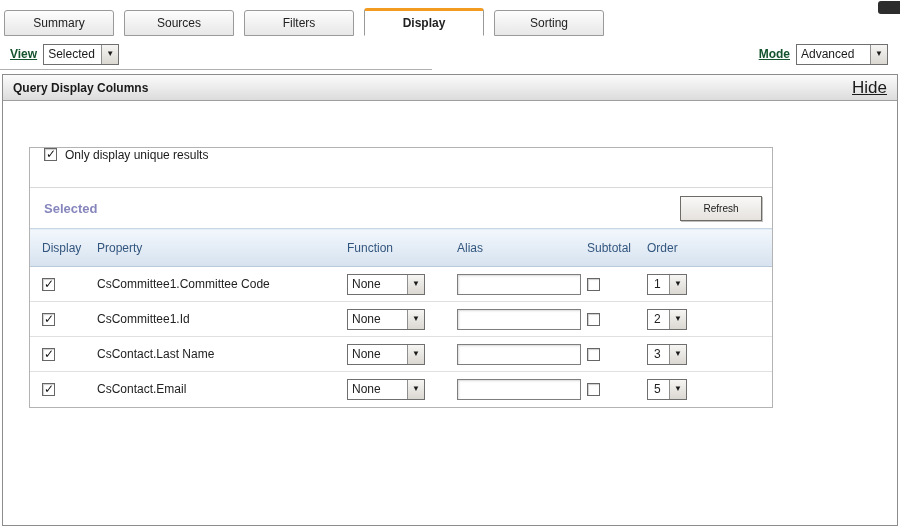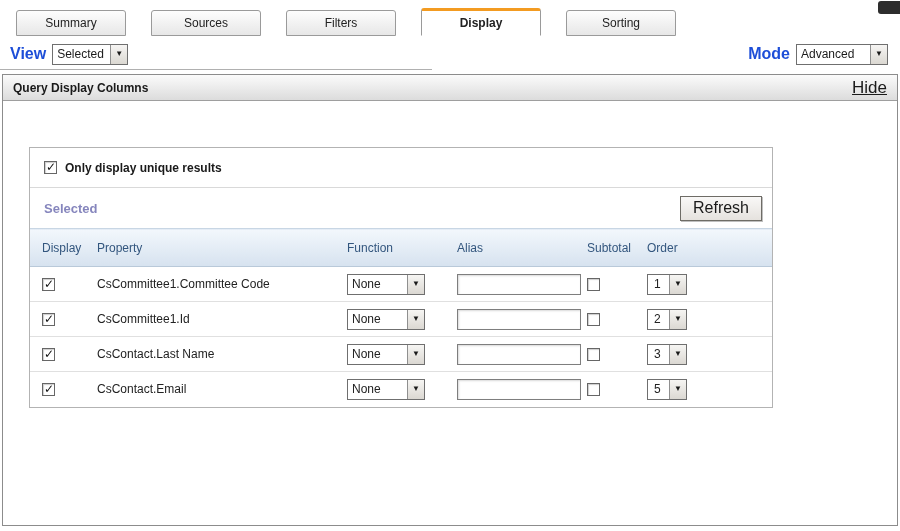--- a/index.html
+++ b/index.html
@@ -1,38 +1,38 @@
 <!DOCTYPE html>
 <html><head>
 <meta charset="utf-8">
 <style>
   * { margin:0; padding:0; box-sizing:border-box; }
   html,body { background:#ffffff; }
   body { font-family:"Liberation Sans","DejaVu Sans",sans-serif; color:#1a1a1a; }
   .page { position:relative; width:900px; height:531px; background:#fff; overflow:hidden; }
 
   
-  .tabbar { position:absolute; top:8px; left:16px; height:28px; display:flex; gap:25px; }
+  .tabbar { position:absolute; top:8px; left:4px; height:28px; display:flex; gap:10px; }
   .tab {
     width:110px; height:26px; margin-top:2px;
     display:flex; align-items:center; justify-content:center;
     font-size:12px; color:#222; cursor:pointer;
     background:linear-gradient(#fdfdfd,#e7e7e7);
     border:1px solid #9a9a9a; border-radius:3px 3px 0 0;
   }
   .tab.active {
     width:120px; height:28px; margin-top:0;
     background:#ffffff; font-weight:bold;
     border-top:3px solid #F39B21; border-bottom:1px solid #ffffff;
   }
   .corner-btn { position:absolute; top:1px; right:0; width:22px; height:13px; background:#2d2d2d; border-radius:3px 0 0 3px; cursor:pointer; }
 
   
   .viewbar { position:absolute; top:42px; left:10px; right:12px; height:24px; display:flex; align-items:center; }
-  .bar-label { font-size:16px; font-weight:bold; color:#1d4ed8; margin-right:6px; }
+  .bar-label { font-size:12px; font-weight:bold; color:#14532d; margin-right:6px;text-decoration:underline; }
   .spacer { flex:1; }
   .divider { position:absolute; top:69px; left:0; width:432px; border-top:1px solid #b0b0b0; }
 
   
   .sel { display:inline-flex; align-items:stretch; background:#fff; border:1px solid #6f6f6f; height:21px; cursor:pointer; }
   .sel-txt { font-size:12px; padding:2px 4px 0; white-space:nowrap; overflow:hidden; flex:1; }
   .sel-btn { width:17px; background:linear-gradient(#f6f5f3,#dbd8d2); border-left:1px solid #8f8f8f; display:flex; align-items:center; justify-content:center; }
   .sel-arrow { font-size:8px; color:#1a1a1a; line-height:1; }
   .sel-view { width:76px; }
   .sel-mode { width:92px; }
@@ -43,24 +43,24 @@
   
   .panel { position:absolute; top:74px; left:2px; right:2px; bottom:5px; border:1px solid #8c8c8c; background:#fff; }
   .panel-header { height:26px; display:flex; align-items:center; padding:0 10px;
     background:linear-gradient(#fbfbfb,#dcdcdc); border-bottom:1px solid #9e9e9e;text-align:right; }
   .panel-title { font-size:12px; font-weight:bold; color:#1a1a1a; }
   .hide-link { margin-left:auto; font-size:17px; color:#1a1a1a; text-decoration:underline; cursor:pointer; }
   .panel-body { position:relative; height:calc(100% - 26px); background:#fff; }
 
   
   .inner-box { position:absolute; top:46px; left:26px; width:744px; border:1px solid #b3b3b3; background:#fff; }
-  .unique-row { height:40px; display:flex; align-items:center; gap:8px; padding-left:14px; border-bottom:1px solid #d9d9d9; font-size:12px;font-weight:bold; }
+  .unique-row { height:40px; display:flex; align-items:flex-start; gap:8px; padding-left:14px; border-bottom:1px solid #d9d9d9; font-size:12px; }
   .selected-row { height:40px; display:flex; align-items:center; padding:0 10px 0 14px; }
   .section-title { font-size:13px; font-weight:bold; color:#8686bd; }
-  .refresh-btn { margin-left:auto; width:82px; height:25px; font-size:16px; color:#1a1a1a; cursor:pointer;
+  .refresh-btn { margin-left:auto; width:82px; height:25px; font-size:10px; color:#1a1a1a; cursor:pointer;
     font-family:"Liberation Sans","DejaVu Sans",sans-serif;
     background:linear-gradient(#f9f8f7,#e5e2de); border:1px solid #6e6c66; box-shadow:1px 1px 0 rgba(0,0,0,0.25); }
 
   
   .cb { position:relative; display:inline-block; width:13px; height:13px; background:#fff;
     border:1px solid #666; box-shadow:inset 1px 1px 1px rgba(0,0,0,0.2); vertical-align:middle; cursor:pointer; }
   .cb.checked::after { content:"✓"; position:absolute; left:1px; top:-2px; font-size:12px; font-weight:bold; color:#111; }
 
   
   .txt-input { width:124px; height:21px; border:1px solid #7e7e7e; box-shadow:inset 1px 1px 2px rgba(0,0,0,0.15);

